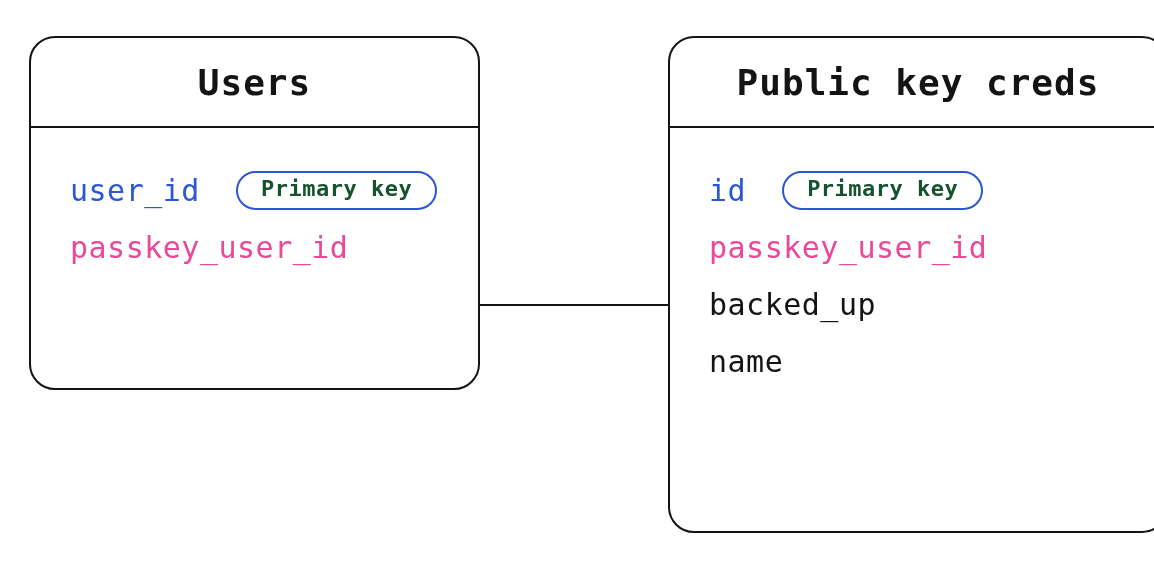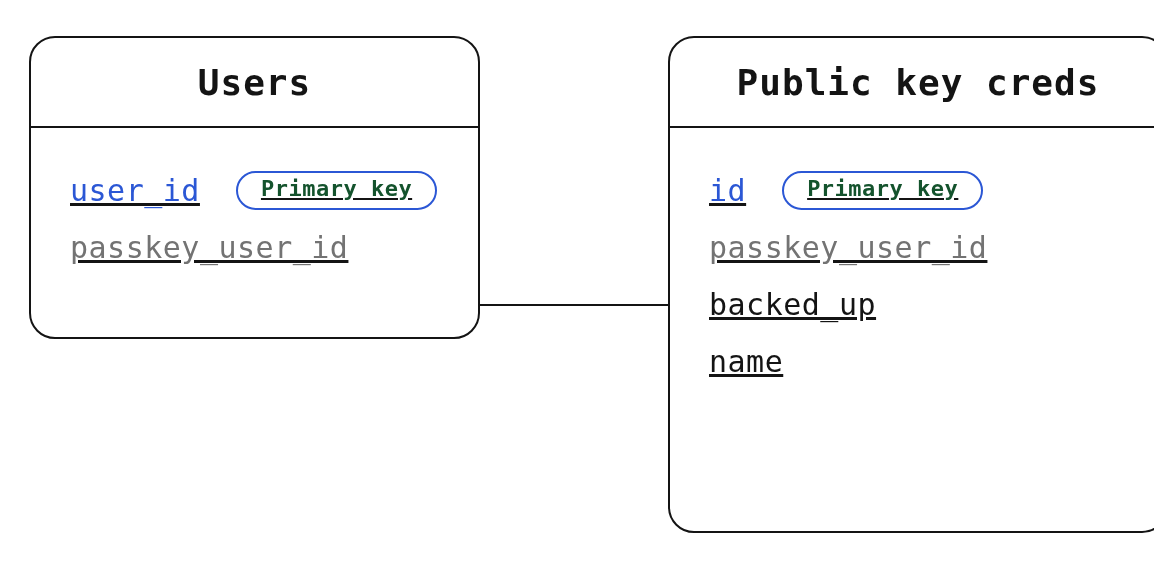--- a/index.html
+++ b/index.html
@@ -20,21 +20,21 @@
     position: absolute;
     box-sizing: border-box;
     background: #ffffff;
     border: 2.5px solid #141414;
     border-radius: 26px;
   }
   .entity-users {
     left: 29px;
     top: 36px;
     width: 451px;
-    height: 303px;
+    height: 354px;
   }
   .entity-creds {
     left: 668px;
     top: 36px;
     width: 500px;
     height: 497px;
   }
   .entity-header {
     height: 90px;
     box-sizing: border-box;
@@ -42,34 +42,33 @@
     display: flex;
     align-items: center;
     justify-content: center;
     font-size: 36px;
     font-weight: 700;
     letter-spacing: 1px;
     white-space: nowrap;
   }
   .entity-body {
     padding: 34px 0 0 39px;
-    text-decoration: underline;
   }
   .field-row {
     height: 57px;
     display: flex;
     align-items: center;
     white-space: nowrap;
   }
   .field-name {
     font-size: 30px;
     letter-spacing: 0.5px;
   }
   .field-name.primary { color: #2b57d5; }
-  .field-name.foreign { color: #737373; }
+  .field-name.foreign { color: #ec4899; }
   .pk-badge {
     margin-left: 36px;
     border: 2px solid #2b57d5;
     color: #14532d;
     border-radius: 999px;
     padding: 4px 23px 6px 23px;
     font-size: 22px;
     font-weight: 700;
     letter-spacing: 0.5px;
     line-height: 1.1;

